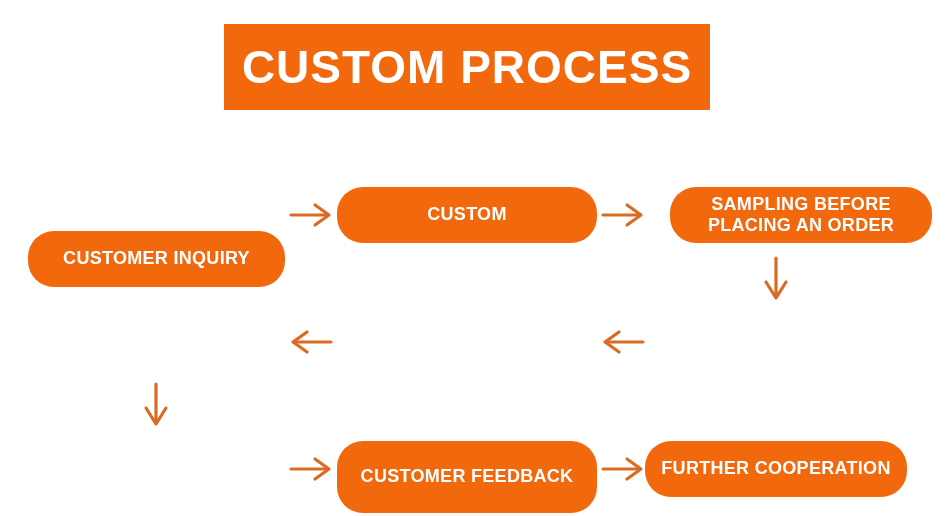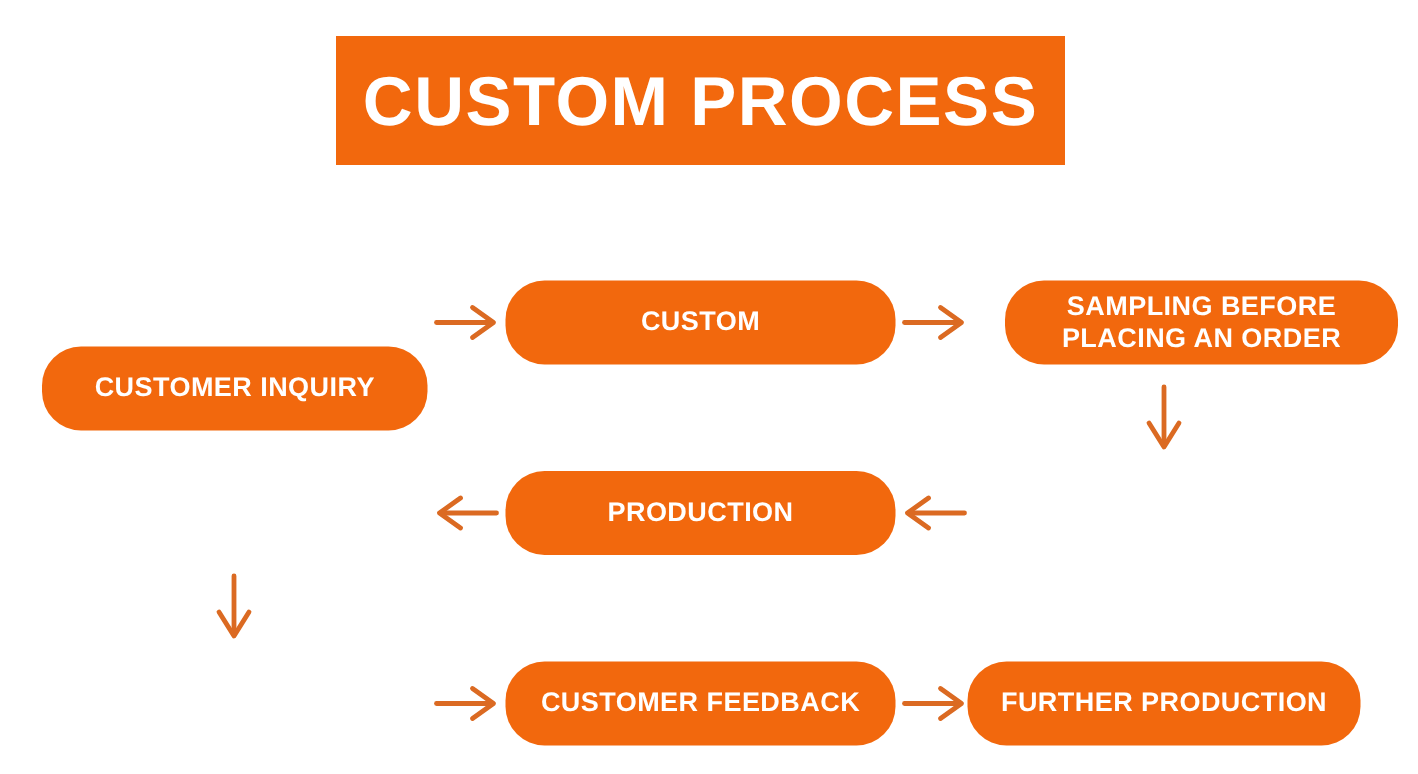--- a/index.html
+++ b/index.html
@@ -43,21 +43,21 @@
     line-height: 1.18;
     padding: 0 14px;
   }
   .n-customer-inquiry   { left: 28px;  top: 187px; width: 257px; height: 56px; margin-top: 44px; }
   .n-design             { left: 337px; top: 187px; width: 260px; height: 56px; }
   .n-sampling           { left: 670px; top: 187px; width: 262px; height: 56px; }
   .n-confirm-order      { left: 645px; top: 314px; width: 262px; height: 56px; }
   .n-production         { left: 337px; top: 314px; width: 260px; height: 56px; }
   .n-quality-control    { left: 28px;  top: 314px; width: 257px; height: 56px; }
   .n-shipments          { left: 28px;  top: 441px; width: 257px; height: 56px; }
-  .n-customer-feedback  { left: 337px; top: 441px; width: 260px; height: 56px; }
+  .n-customer-feedback  { left: 337px; top: 441px; width: 260px; height: 72px; }
   .n-further-cooperation{ left: 645px; top: 441px; width: 262px; height: 56px; }
   .arrow { position: absolute; }
   .arrow svg { display: block; }
   .arrow path {
     stroke: var(--arrow);
     stroke-width: 3.2;
     fill: none;
     stroke-linecap: round;
     stroke-linejoin: round;
   }
@@ -99,21 +99,20 @@
         <path d="M4 26 L14 42 L24 26"></path>
       </svg>
   </div>
 
   <div class="arrow a-4">
     <svg width="44" height="28" viewBox="0 0 44 28">
         <path d="M42 14 H6"></path>
         <path d="M18 4 L4 14 L18 24"></path>
       </svg>
   </div>
-  <div class="node n-production">PRODUCTION</div>
   <div class="arrow a-5">
     <svg width="44" height="28" viewBox="0 0 44 28">
         <path d="M42 14 H6"></path>
         <path d="M18 4 L4 14 L18 24"></path>
       </svg>
   </div>
 
   <div class="arrow a-6">
     <svg width="28" height="50" viewBox="0 0 28 50">
         <path d="M14 2 V38"></path>
@@ -127,15 +126,15 @@
         <path d="M26 4 L40 14 L26 24"></path>
       </svg>
   </div>
   <div class="node n-customer-feedback">CUSTOMER FEEDBACK</div>
   <div class="arrow a-8">
     <svg width="44" height="28" viewBox="0 0 44 28">
         <path d="M2 14 H38"></path>
         <path d="M26 4 L40 14 L26 24"></path>
       </svg>
   </div>
-  <div class="node n-further-cooperation">FURTHER PRODUCTION</div>
+  <div class="node n-further-cooperation">FURTHER COOPERATION</div>
 
 </div>
 
 </body></html>

